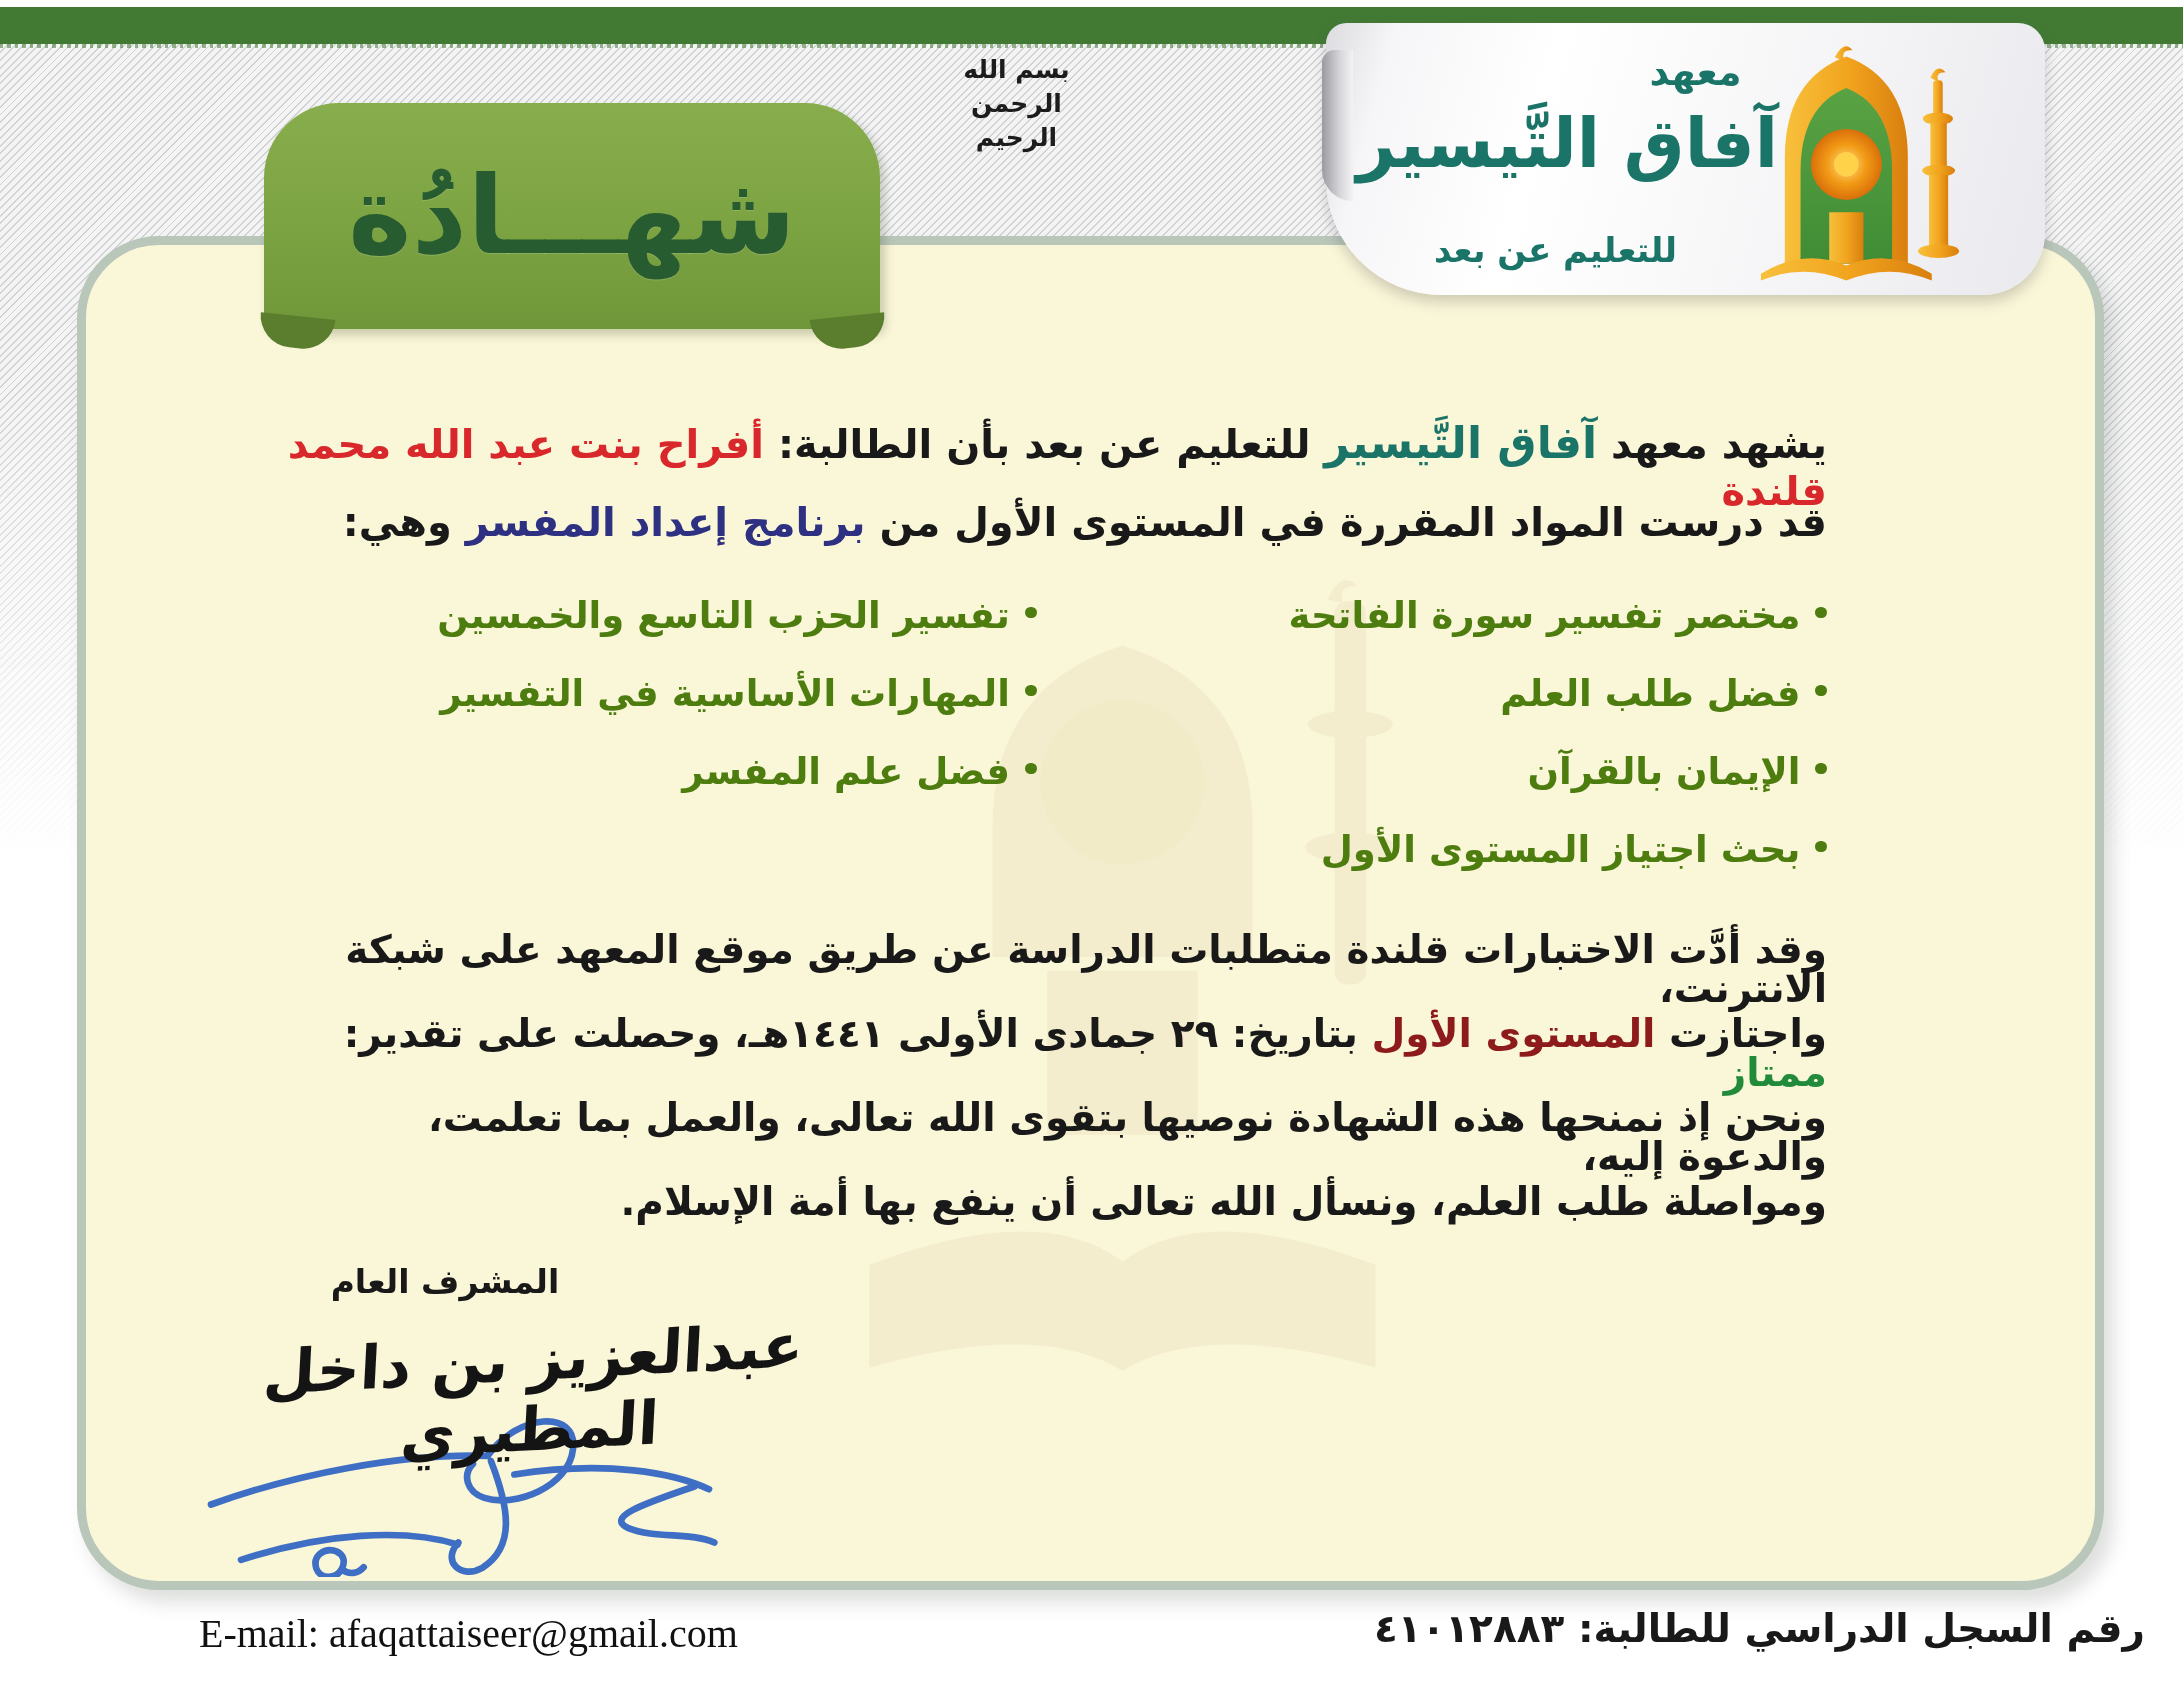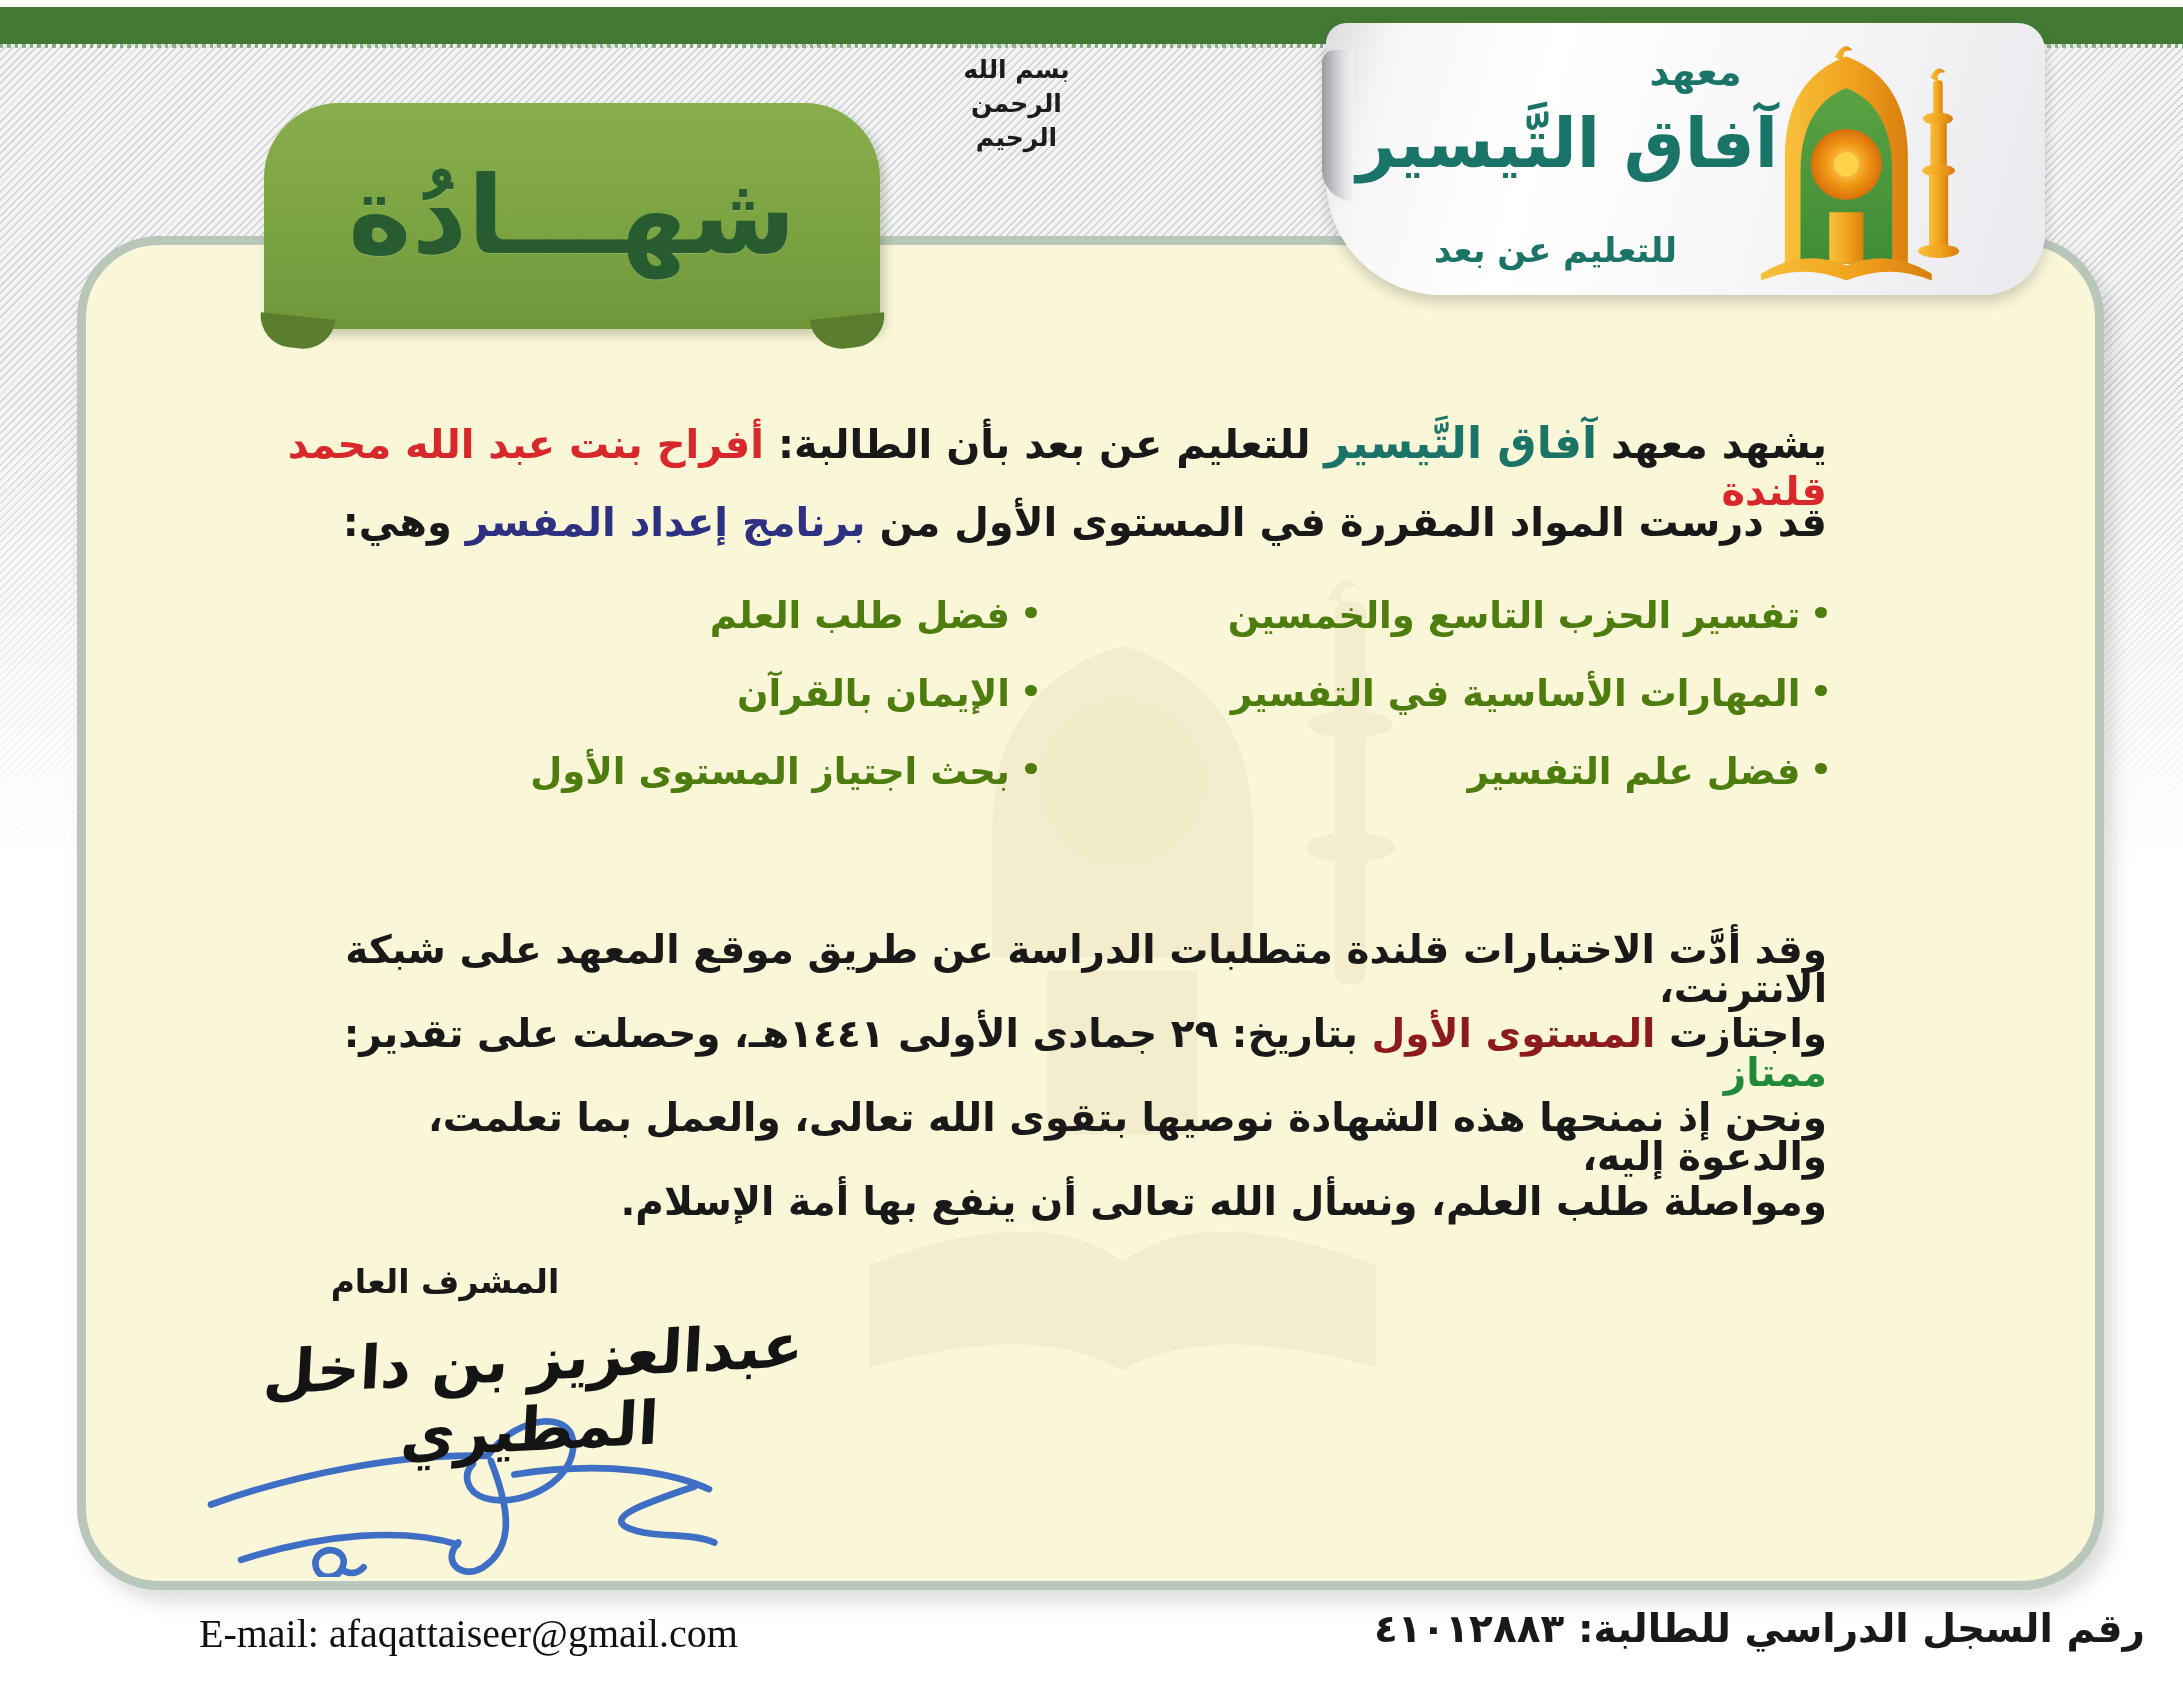--- a/index.html
+++ b/index.html
@@ -168,25 +168,26 @@
         <span class="student-name">أفراح بنت عبد الله محمد قلندة</span>
       </div>
 
       <div class="line program-line">
         <span>قد درست المواد المقررة في المستوى الأول من</span>
         <span class="program-name">برنامج إعداد المفسر</span>
         <span>وهي:</span>
       </div>
 
       <div class="courses">
+        <div class="course">مختصر تفسير سورة الفاتحة</div>
         <div class="course">تفسير الحزب التاسع والخمسين</div>
         <div class="course">فضل طلب العلم</div>
         <div class="course">المهارات الأساسية في التفسير</div>
         <div class="course">الإيمان بالقرآن</div>
-        <div class="course">فضل علم التفسير</div>
+        <div class="course">فضل علم المفسر</div>
         <div class="course">بحث اجتياز المستوى الأول</div>
       </div>
 
       <div class="line para-line p1">وقد أدَّت الاختبارات قلندة متطلبات الدراسة عن طريق موقع المعهد على شبكة الانترنت،</div>
 
       <div class="line para-line p2">
         <span>واجتازت</span>
         <span class="level-word">المستوى الأول</span>
         <span>بتاريخ: ٢٩ جمادى الأولى ١٤٤١هـ، وحصلت على تقدير:</span>
         <span class="grade-word">ممتاز</span>

